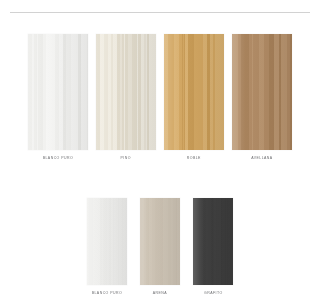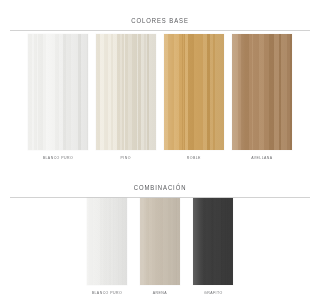--- a/index.html
+++ b/index.html
@@ -109,23 +109,20 @@
 
   .head-base { top: 9px; }
   .head-combo { top: 176px; }
 </style>
 </head>
 <body>
 
 <div class="board">
 
   <div class="section head-base">
-    <div class="section-head">
-      <span class="section-title">COLORES BASE</span>
-    </div>
     <div class="section-rule"></div>
   </div>
 
   <div class="row row-base">
 
     <div class="swatch-cell">
       <div class="swatch" id="sw-b0" style="background-color: rgb(242, 242, 240);">
         <div class="grain" id="gr-b0" style="background: linear-gradient(90deg, rgb(231, 231, 228) 0%, rgb(231, 231, 228) 7.11%, rgb(242, 242, 240) 7.11%, rgb(242, 242, 240) 9.66%, rgb(231, 231, 228) 9.66%, rgb(231, 231, 228) 15.33%, rgb(242, 242, 240) 15.33%, rgb(242, 242, 240) 17.39%, rgb(231, 231, 228) 17.39%, rgb(231, 231, 228) 24.96%, rgb(242, 242, 240) 24.96%, rgb(242, 242, 240) 29.75%, rgb(251, 251, 250) 29.75%, rgb(251, 251, 250) 36.58%, rgb(251, 251, 250) 36.58%, rgb(251, 251, 250) 44.3%, rgb(242, 242, 240) 44.3%, rgb(242, 242, 240) 52.33%, rgb(251, 251, 250) 52.33%, rgb(251, 251, 250) 57.71%, rgb(231, 231, 228) 57.71%, rgb(231, 231, 228) 63.14%, rgb(242, 242, 240) 63.14%, rgb(242, 242, 240) 69.99%, rgb(242, 242, 240) 69.99%, rgb(242, 242, 240) 71.37%, rgb(251, 251, 250) 71.37%, rgb(251, 251, 250) 78.51%, rgb(251, 251, 250) 78.51%, rgb(251, 251, 250) 82.8%, rgb(231, 231, 228) 82.8%, rgb(231, 231, 228) 88.02%, rgb(251, 251, 250) 88.02%, rgb(251, 251, 250) 90.17%, rgb(251, 251, 250) 90.17%, rgb(251, 251, 250) 93.83%, rgb(251, 251, 250) 93.83%, rgb(251, 251, 250) 98.7%, rgb(242, 242, 240) 98.7%, rgb(242, 242, 240) 100%); opacity: 0.55;"></div>
       <div style="position: absolute; inset: 0px; background: linear-gradient(90deg, rgba(255, 255, 255, 0.18) 0%, rgba(255, 255, 255, 0.02) 22%, rgba(0, 0, 0, 0.03) 60%, rgba(0, 0, 0, 0.07) 100%);"></div>
         </div>
@@ -151,26 +148,20 @@
     <div class="swatch-cell">
       <div class="swatch" id="sw-b3" style="background-color: rgb(176, 138, 100);">
         <div class="grain" id="gr-b3" style="background: linear-gradient(90deg, rgb(192, 157, 120) 0%, rgb(192, 157, 120) 5.64%, rgb(192, 157, 120) 5.64%, rgb(192, 157, 120) 10.6%, rgb(176, 138, 100) 10.6%, rgb(176, 138, 100) 15.24%, rgb(158, 120, 80) 15.24%, rgb(158, 120, 80) 22.64%, rgb(158, 120, 80) 22.64%, rgb(158, 120, 80) 28.58%, rgb(176, 138, 100) 28.58%, rgb(176, 138, 100) 34.03%, rgb(192, 157, 120) 34.03%, rgb(192, 157, 120) 35.81%, rgb(176, 138, 100) 35.81%, rgb(176, 138, 100) 38.84%, rgb(176, 138, 100) 38.84%, rgb(176, 138, 100) 45.8%, rgb(192, 157, 120) 45.8%, rgb(192, 157, 120) 53.7%, rgb(176, 138, 100) 53.7%, rgb(176, 138, 100) 61.49%, rgb(158, 120, 80) 61.49%, rgb(158, 120, 80) 65.96%, rgb(158, 120, 80) 65.96%, rgb(158, 120, 80) 70.76%, rgb(192, 157, 120) 70.76%, rgb(192, 157, 120) 77.75%, rgb(158, 120, 80) 77.75%, rgb(158, 120, 80) 80.9%, rgb(192, 157, 120) 80.9%, rgb(192, 157, 120) 84.8%, rgb(192, 157, 120) 84.8%, rgb(192, 157, 120) 91.2%, rgb(176, 138, 100) 91.2%, rgb(176, 138, 100) 93.41%, rgb(176, 138, 100) 93.41%, rgb(176, 138, 100) 96.69%, rgb(158, 120, 80) 96.69%, rgb(158, 120, 80) 99.63%, rgb(158, 120, 80) 99.63%, rgb(158, 120, 80) 100%); opacity: 0.55;"></div>
       <div style="position: absolute; inset: 0px; background: linear-gradient(90deg, rgba(255, 255, 255, 0.18) 0%, rgba(255, 255, 255, 0.02) 22%, rgba(0, 0, 0, 0.03) 60%, rgba(0, 0, 0, 0.07) 100%);"></div>
         </div>
       <div class="swatch-label">AVELLANA</div>
     </div>
 
   </div>
 
-  <div class="section head-combo">
-    <div class="section-head">
-      <span class="section-title">COMBINACIÓN</span>
-    </div>
-    <div class="section-rule"></div>
-  </div>
 
   <div class="row row-combo">
 
     <div class="swatch-cell">
       <div class="swatch" id="sw-c0" style="background-color: rgb(238, 238, 236);">
         <div class="grain" id="gr-c0" style="background: linear-gradient(90deg, rgb(247, 247, 245) 0%, rgb(247, 247, 245) 6.03%, rgb(238, 238, 236) 6.03%, rgb(238, 238, 236) 13.02%, rgb(238, 238, 236) 13.02%, rgb(238, 238, 236) 15.68%, rgb(247, 247, 245) 15.68%, rgb(247, 247, 245) 23.76%, rgb(247, 247, 245) 23.76%, rgb(247, 247, 245) 25.73%, rgb(247, 247, 245) 25.73%, rgb(247, 247, 245) 31.39%, rgb(230, 230, 227) 31.39%, rgb(230, 230, 227) 37.53%, rgb(238, 238, 236) 37.53%, rgb(238, 238, 236) 38.89%, rgb(230, 230, 227) 38.89%, rgb(230, 230, 227) 45.99%, rgb(230, 230, 227) 45.99%, rgb(230, 230, 227) 49.22%, rgb(238, 238, 236) 49.22%, rgb(238, 238, 236) 54.24%, rgb(230, 230, 227) 54.24%, rgb(230, 230, 227) 61.06%, rgb(247, 247, 245) 61.06%, rgb(247, 247, 245) 65.33%, rgb(238, 238, 236) 65.33%, rgb(238, 238, 236) 68.71%, rgb(247, 247, 245) 68.71%, rgb(247, 247, 245) 76.78%, rgb(238, 238, 236) 76.78%, rgb(238, 238, 236) 80.91%, rgb(247, 247, 245) 80.91%, rgb(247, 247, 245) 87.94%, rgb(238, 238, 236) 87.94%, rgb(238, 238, 236) 91.08%, rgb(247, 247, 245) 91.08%, rgb(247, 247, 245) 99.2%, rgb(230, 230, 227) 99.2%, rgb(230, 230, 227) 100%); opacity: 0.18;"></div>
       <div style="position: absolute; inset: 0px; background: linear-gradient(90deg, rgba(255, 255, 255, 0.18) 0%, rgba(255, 255, 255, 0.02) 22%, rgba(0, 0, 0, 0.03) 60%, rgba(0, 0, 0, 0.07) 100%);"></div>
         </div>
       <div class="swatch-label">BLANCO PURO</div>
     </div>

